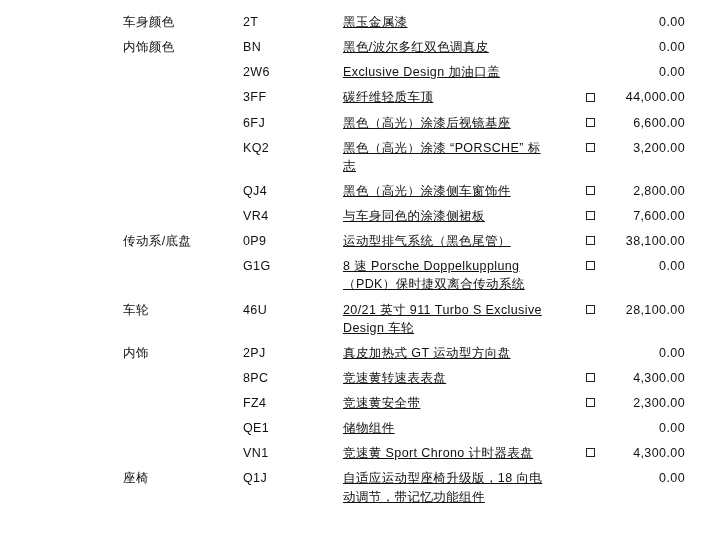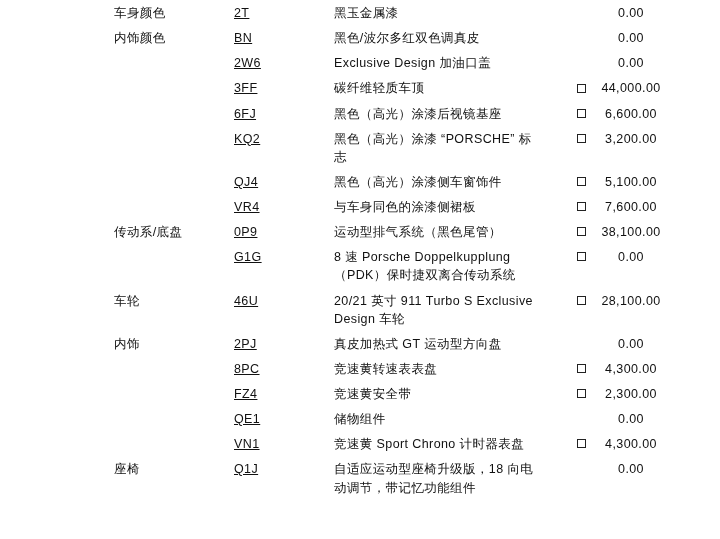--- a/index.html
+++ b/index.html
@@ -11,21 +11,21 @@
     width: 720px;
     height: 539px;
     font-family: "Liberation Sans", "DejaVu Sans", sans-serif;
     color: #111111;
     overflow: hidden;
   }
   .sheet {
     position: relative;
     width: 720px;
     height: 539px;
-    padding: 4px;
+    padding: 13px;
     box-sizing: border-box;
   }
   table.options {
     width: 720px;
     border-collapse: collapse;
     table-layout: fixed;
   }
   table.options td {
     vertical-align: top;
     padding: 0 0 7px 0;
@@ -39,32 +39,32 @@
   col.c-code  { width: 100px; }
   col.c-desc  { width: 210px; }
   col.c-box   { width: 42px; }
   col.c-price { width: 90px; }
   col.c-tail  { width: 48px; }
   td.cat {
     padding-left: 0;
   }
   td.code {
     padding-left: 2px;
-    text-decoration: underline;
   }
   td.desc {
     padding-left: 0;
     padding-right: 6px;
+    text-decoration: underline;
   }
   td.box {
     text-align: right;
     padding-right: 4px;
   }
   td.price {
-    text-align: center;
+    text-align: right;
     padding-left: 0;
     font-variant-numeric: tabular-nums;
     letter-spacing: 0.6px;
   }
   .chk {
     display: inline-block;
     width: 9px;
     height: 9px;
     border: 1px solid #222;
     box-sizing: border-box;
@@ -142,21 +142,21 @@
           <td class="box"><span class="chk"></span></td>
           <td class="price">3,200.00</td>
           <td></td>
         </tr>
         <tr>
           <td></td>
           <td class="cat"></td>
           <td class="code">QJ4</td>
           <td class="desc">黑色（高光）涂漆侧车窗饰件</td>
           <td class="box"><span class="chk"></span></td>
-          <td class="price">5,100.00</td>
+          <td class="price">2,800.00</td>
           <td></td>
         </tr>
         <tr>
           <td></td>
           <td class="cat"></td>
           <td class="code">VR4</td>
           <td class="desc">与车身同色的涂漆侧裙板</td>
           <td class="box"><span class="chk"></span></td>
           <td class="price">7,600.00</td>
           <td></td>

